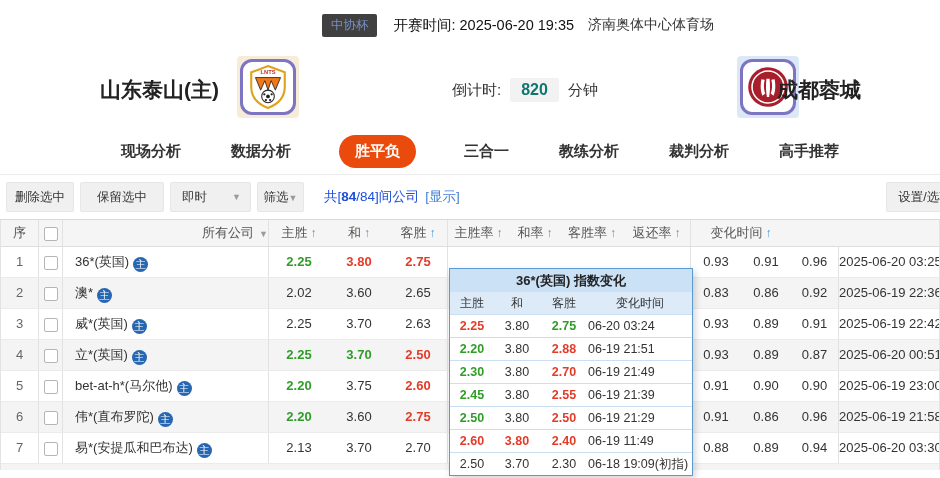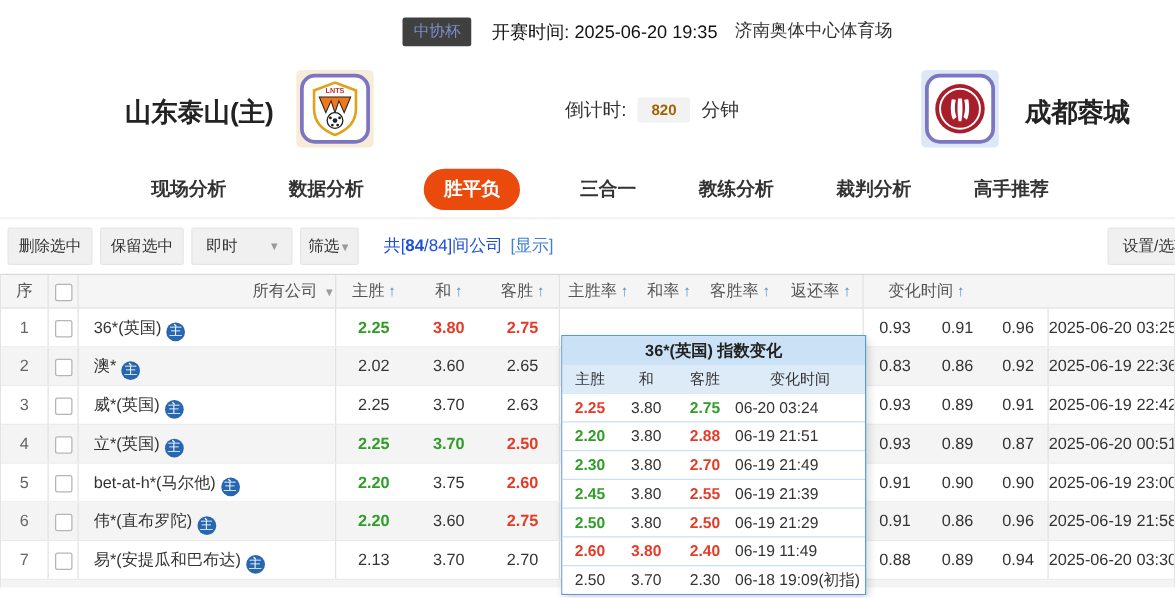--- a/index.html
+++ b/index.html
@@ -10,40 +10,40 @@
   
   .topbar { height:50px; display:flex; align-items:center; justify-content:center; }
   .topbar-inner { display:flex; align-items:center; transform:translateX(48px); }
   .league-badge { background:#404040; color:#7a8fc7; font-size:12.5px; padding:3px 9px; border-radius:2px; }
   .kickoff { font-size:14.5px; font-weight:normal; color:#111; margin:0 14px 0 16px; }
   .venue { font-size:14px; color:#333; }
 
   
   .match-header { position:relative; height:78px; }
   .team-name { position:absolute; top:26px; font-size:21px; font-weight:bold; color:#222; }
-  .home-name { left:100px; } .away-name { left:820px; }
+  .home-name { left:100px; } .away-name { left:777px; }
   .logo-box { position:absolute; top:6px; width:62px; height:62px; border-radius:4px;
               display:flex; align-items:center; justify-content:center; }
   .home-box { left:237px; background:#f7ecd8; }
   .away-box { left:737px; background:#dde8f6; }
   .logo-frame { width:56px; height:56px; background:#fff; border:3px solid #7d74c2; border-radius:12px;
                 display:flex; align-items:center; justify-content:center; }
   .countdown { position:absolute; left:452px; top:28px; display:flex; align-items:center; font-size:15px; color:#333; }
-  .cd-chip { background:#f2f2f2; color:#a16207; font-size:12px; font-weight:bold; padding:3px 11px; margin:0 9px; border-radius:2px; }
+  .cd-chip { background:#f2f2f2; color:#0f766e; font-size:16px; font-weight:bold; padding:3px 11px; margin:0 9px; border-radius:2px; }
 
   
   .tabs { height:46px; display:flex; align-items:center; justify-content:center; gap:46px; transform:translateX(10px); }
   .tab { font-size:15px; font-weight:bold; color:#333; cursor:pointer; padding:7px 2px; white-space:nowrap; }
   .tab.active { background:#ea4b0c; color:#fff; border-radius:18px; padding:7px 16px; }
 
   
   .toolbar { position:relative; height:45px; border-top:1px solid #ececec; display:flex; align-items:center; }
   .tbtn { background:#f0f0f0; border:1px solid #e6e6e6; border-radius:2px; height:30px; line-height:28px;
           font-size:12.5px; color:#333; text-align:center; margin-left:6px; cursor:pointer; position:relative; }
-  .b1 { width:68px; } .b2 { width:67px; } .b3 { width:81px; text-align:left; padding-left:11px; }
+  .b1 { width:68px; } .b2 { width:84px; } .b3 { width:81px; text-align:left; padding-left:11px; }
   .b4 { width:47px; }
   .dcaret { color:#9a9a9a; font-size:9px; }
   .b3 .dcaret { position:absolute; right:9px; top:0; }
   .count-text { font-size:13.5px; color:#1d4ed8; margin-left:20px; }
   .count-text b { font-weight:bold; }
   .show-link { color:#3f7fd6; font-size:13.5px; margin-left:6px; cursor:pointer; }
   .settings-btn { position:absolute; left:880px; top:7px; width:78px; }
 
   
   .odds-table { border-top:1px solid #d9d9d9; border-left:1px solid #e3e3e3; border-right:1px solid #e3e3e3; }

